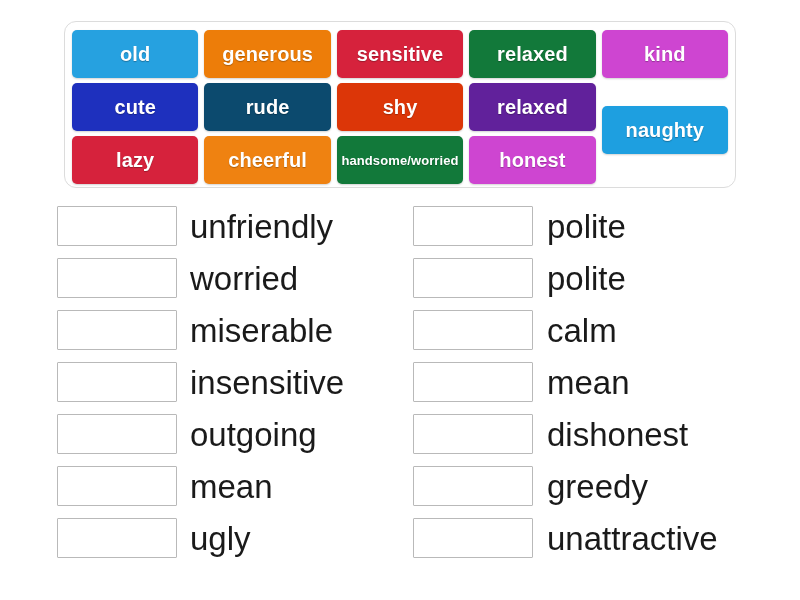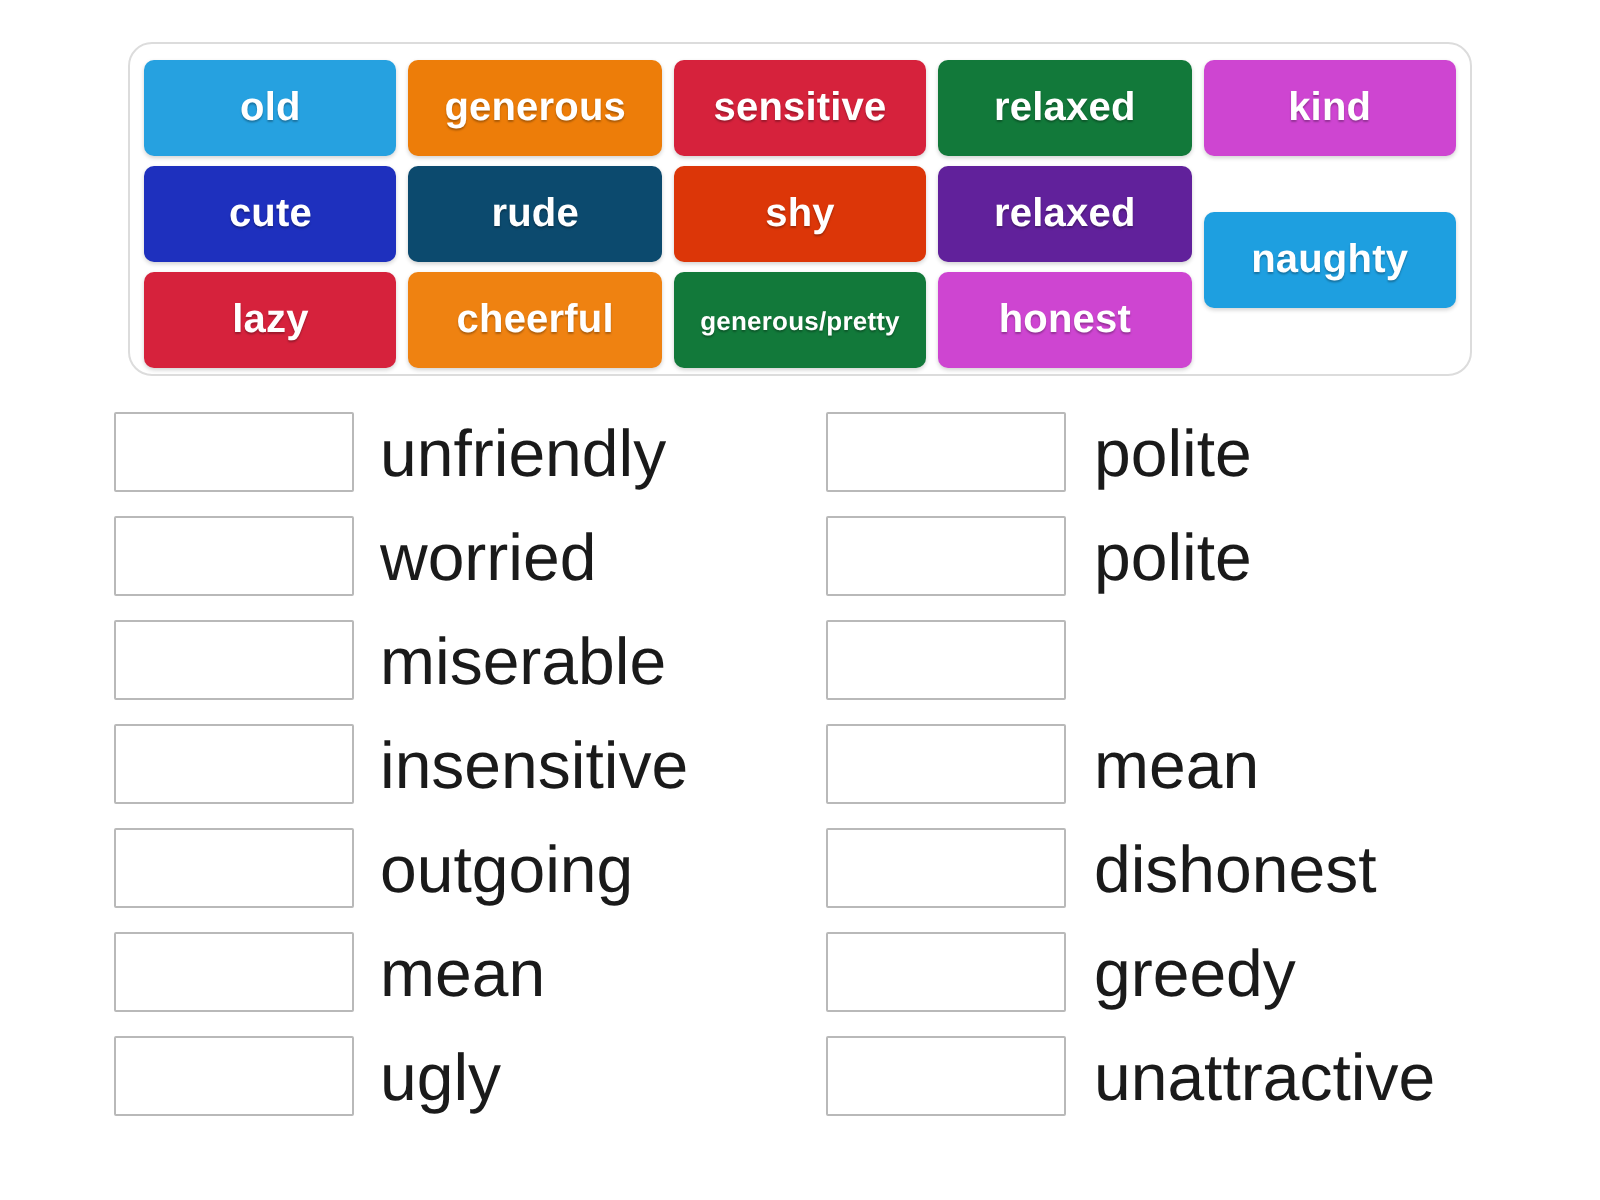--- a/index.html
+++ b/index.html
@@ -125,21 +125,21 @@
       <div class="tile" style="background: rgb(30, 48, 190);">cute</div>
       <div class="tile" style="background: #0c4a6e;">rude</div>
       <div class="tile" style="background: rgb(220, 54, 8);">shy</div>
       <div class="tile" style="background: rgb(97, 33, 155);">relaxed</div>
       <div class="tile" style="background: rgb(30, 159, 224); margin-top: 23px;">naughty</div>
     </div>
 
     <div class="bank-row">
       <div class="tile" style="background: rgb(214, 34, 60); text-align: right;">lazy</div>
       <div class="tile" style="background: rgb(239, 130, 17);">cheerful</div>
-      <div class="tile small" style="background: rgb(18, 121, 58);">generous/pretty</div>
+      <div class="tile small" style="background: rgb(18, 121, 58);">handsome/worried</div>
       <div class="tile" style="background: rgb(206, 69, 209);">honest</div>
       <div class="tile empty"></div>
     </div>
   </div>
 
   <div class="answers">
 
     <div class="col left">
       <div class="answer-row">
         <div class="drop-box"></div>
@@ -175,20 +175,21 @@
       <div class="answer-row">
         <div class="drop-box"></div>
         <div class="answer-label">polite</div>
       </div>
       <div class="answer-row">
         <div class="drop-box"></div>
         <div class="answer-label">polite</div>
       </div>
       <div class="answer-row">
         <div class="drop-box"></div>
+        <div class="answer-label">calm</div>
       </div>
       <div class="answer-row">
         <div class="drop-box"></div>
         <div class="answer-label">mean</div>
       </div>
       <div class="answer-row">
         <div class="drop-box"></div>
         <div class="answer-label">dishonest</div>
       </div>
       <div class="answer-row">

